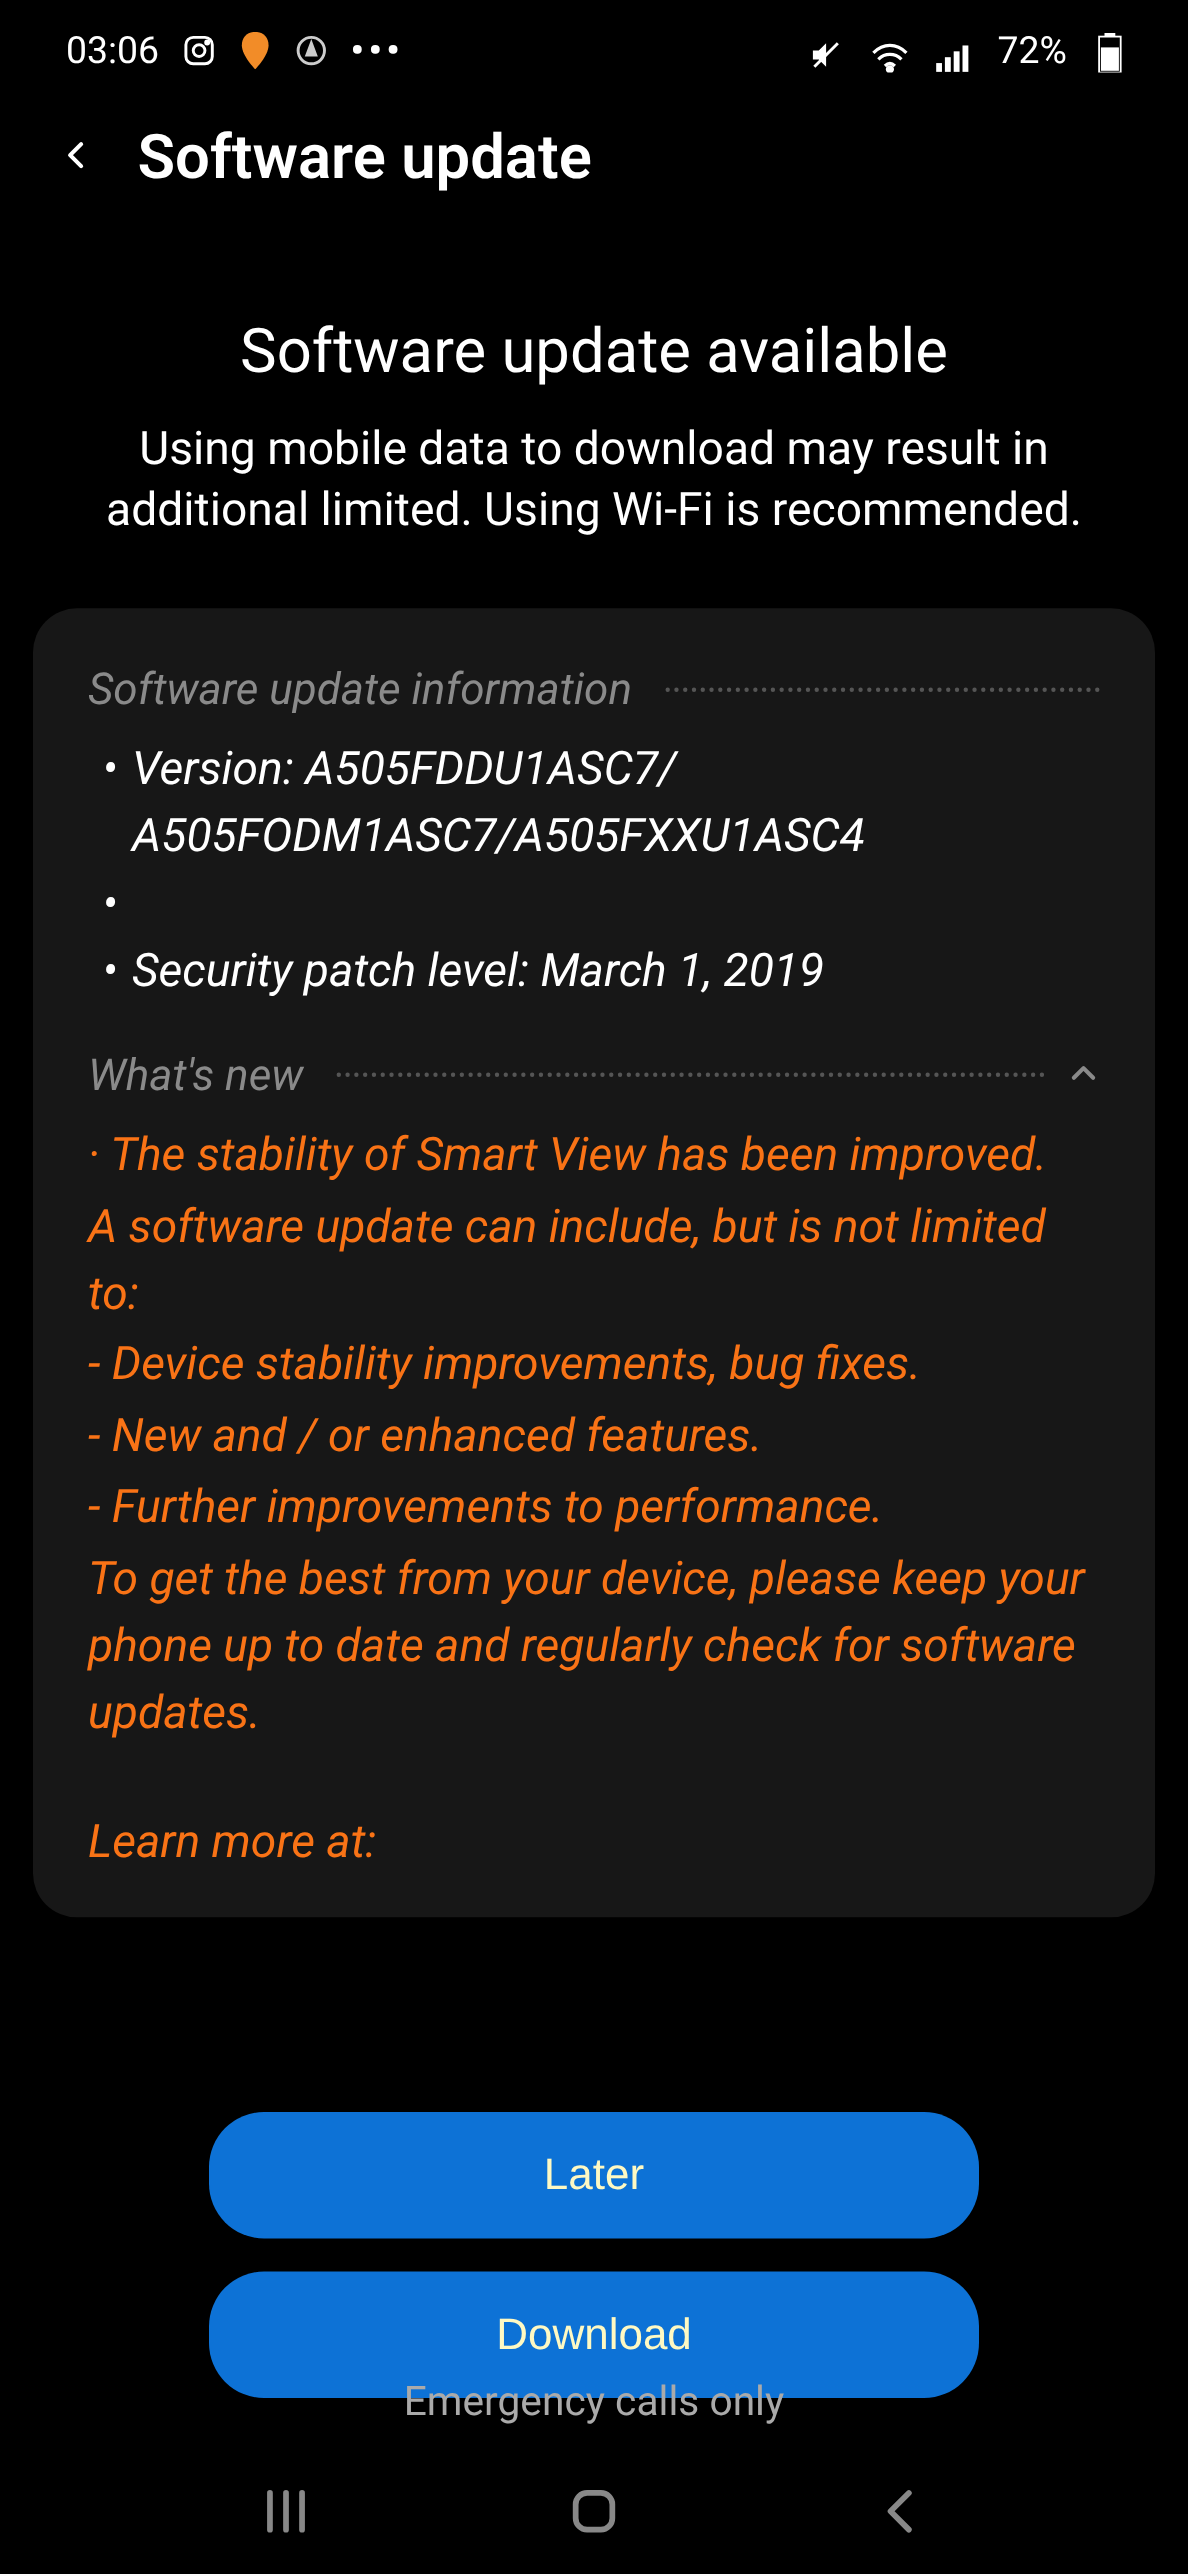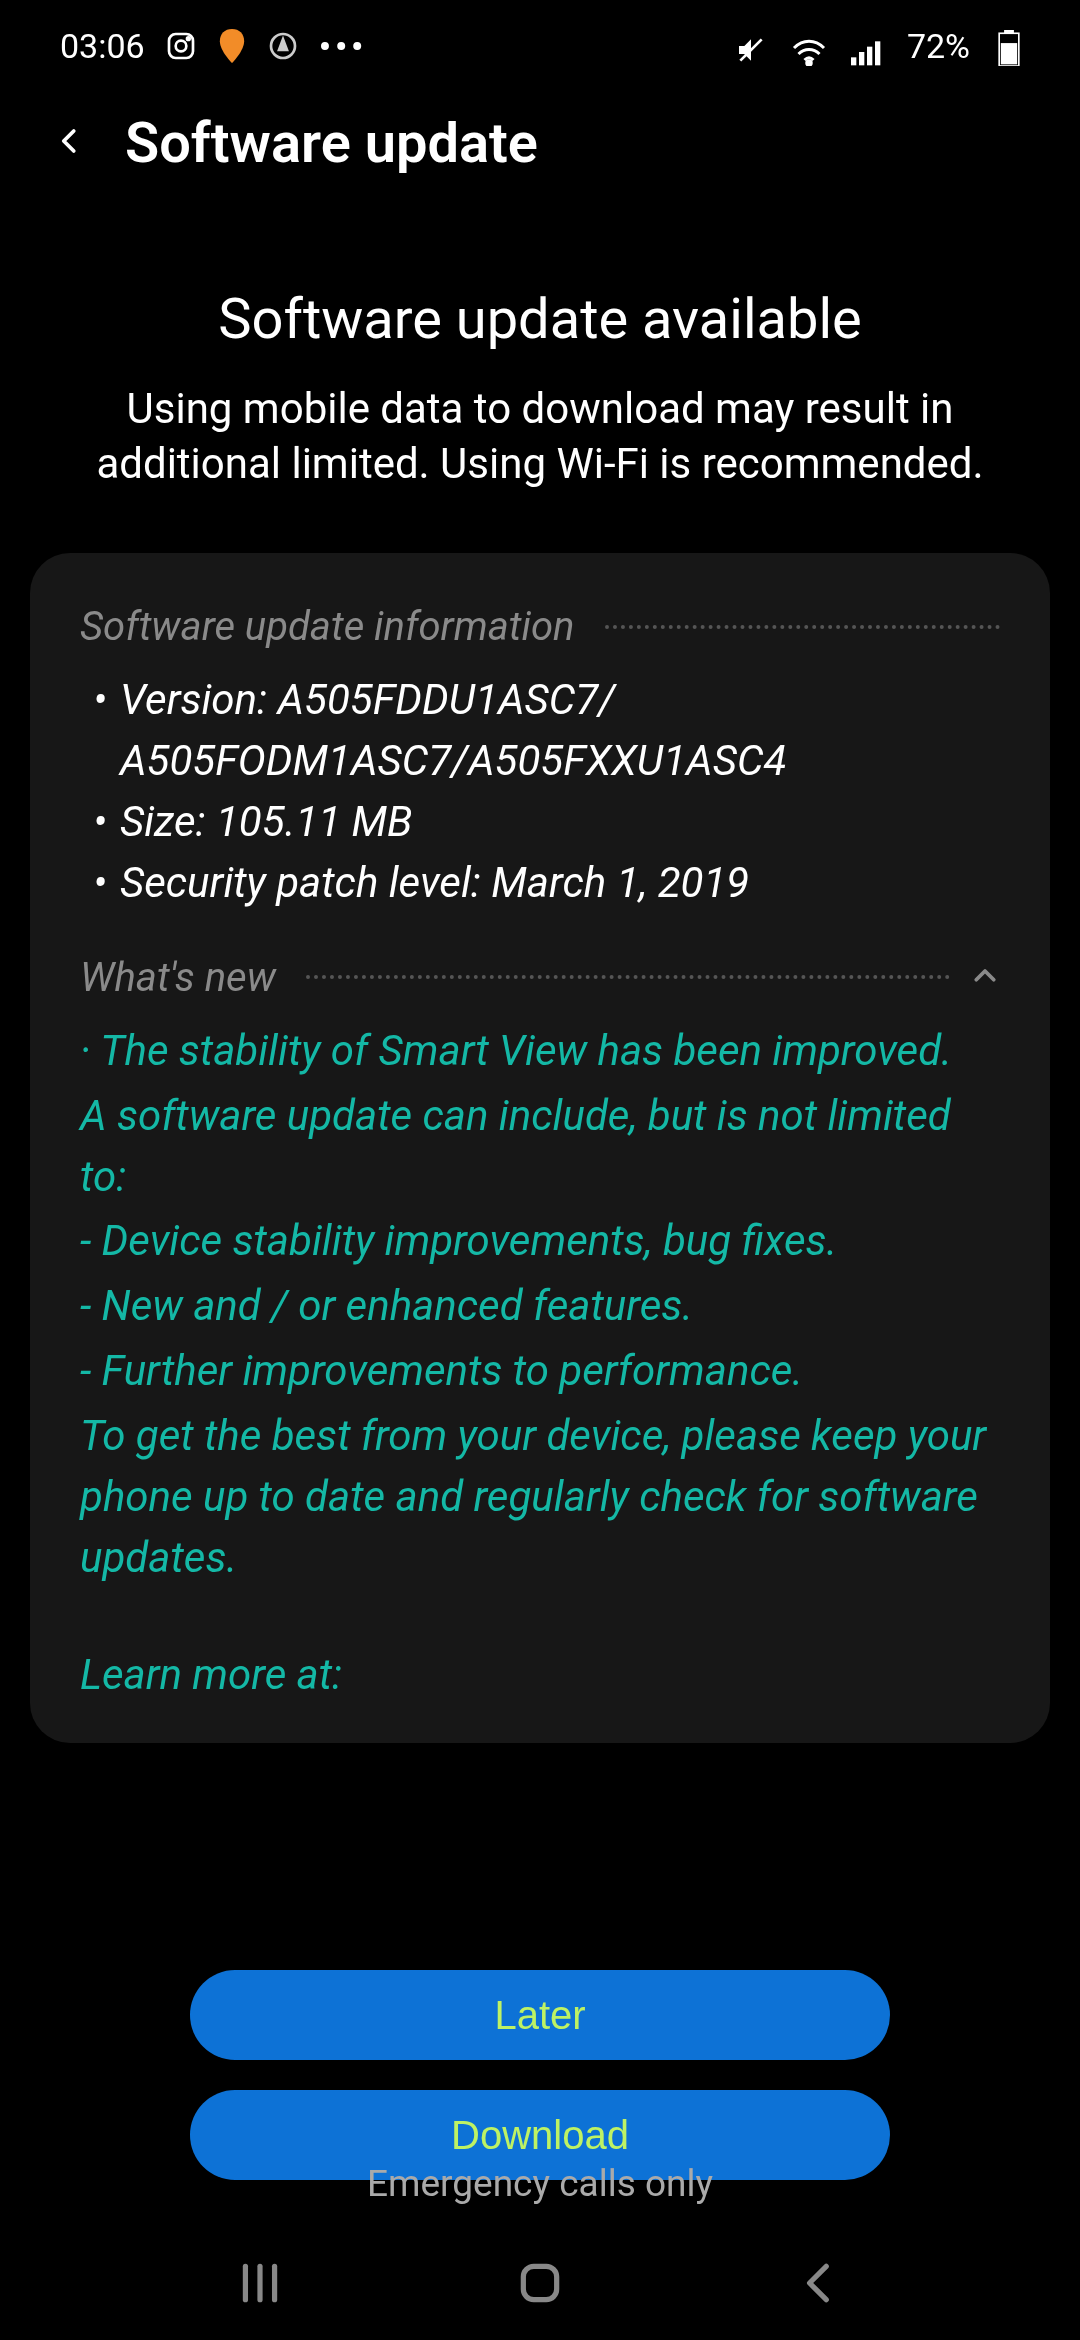--- a/index.html
+++ b/index.html
@@ -73,40 +73,40 @@
     padding: 0 30px 40px 30px;
     font-size: 42px;
     line-height: 1.45;
   }
   .info-list .row { display: flex; }
   .info-list .bullet { width: 40px; flex-shrink: 0; text-align: center; }
   .whats-new-body {
     padding: 0 30px;
     font-size: 42px;
     line-height: 1.45;
-    color: #14b8a6;
+    color: #f97316;
   }
   .whats-new-body p { margin-bottom: 4px; }
   .learn-more { margin-top: 56px; }
   .button-area {
     position: absolute;
     bottom: 160px;
     left: 0;
     right: 0;
     display: flex;
     flex-direction: column;
     align-items: center;
     gap: 30px;
   }
   .pill-button {
     width: 700px;
-    height: 90px;
+    height: 115px;
     border-radius: 50px;
     background: #0d72d6;
-    color: #bef264;
+    color: #fef9c3;
     font-size: 40px;
     display: flex;
     align-items: center;
     justify-content: center;
     border: none;
   }
   .emergency-label {
     position: absolute;
     bottom: 135px;
     width: 100%;
@@ -210,21 +210,20 @@
     <div class="row">
         <span class="bullet">•</span>
         <span>Version: A505FDDU1ASC7/</span>
       </div>
     <div class="row">
         <span class="bullet"></span>
         <span>A505FODM1ASC7/A505FXXU1ASC4</span>
       </div>
     <div class="row">
         <span class="bullet">•</span>
-        <span>Size: 105.11 MB</span>
       </div>
     <div class="row">
         <span class="bullet">•</span>
         <span>Security patch level: March 1, 2019</span>
       </div>
   </div>
 
   <div class="section-heading">
     <span>What's new</span>
     <span class="dotted"></span>

